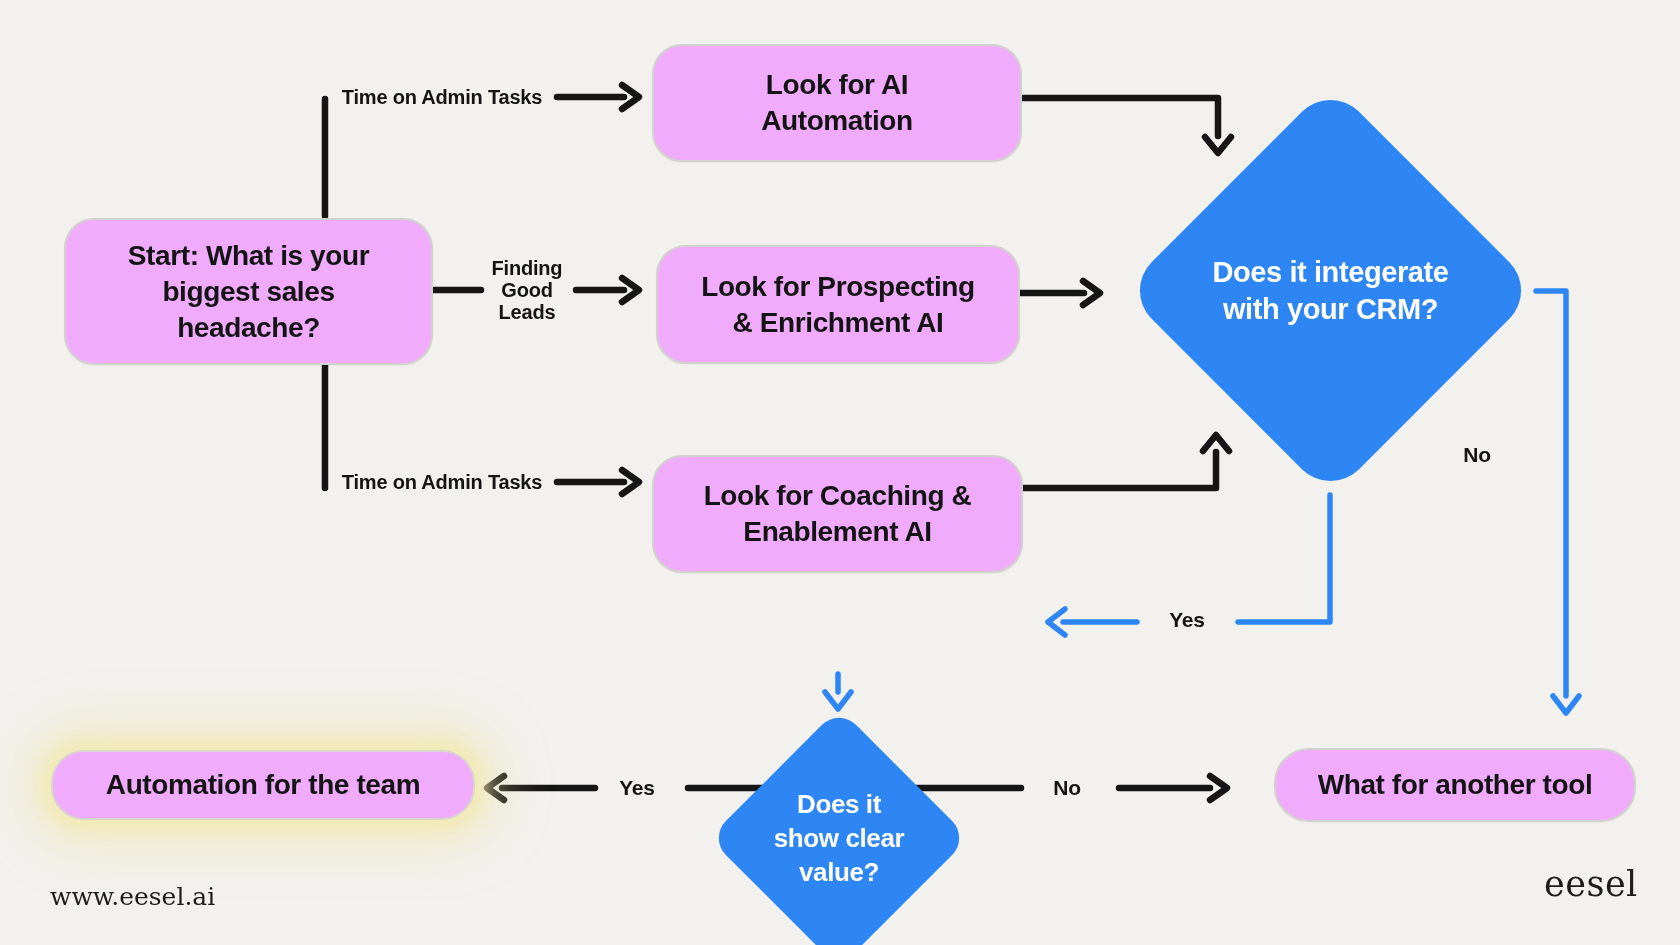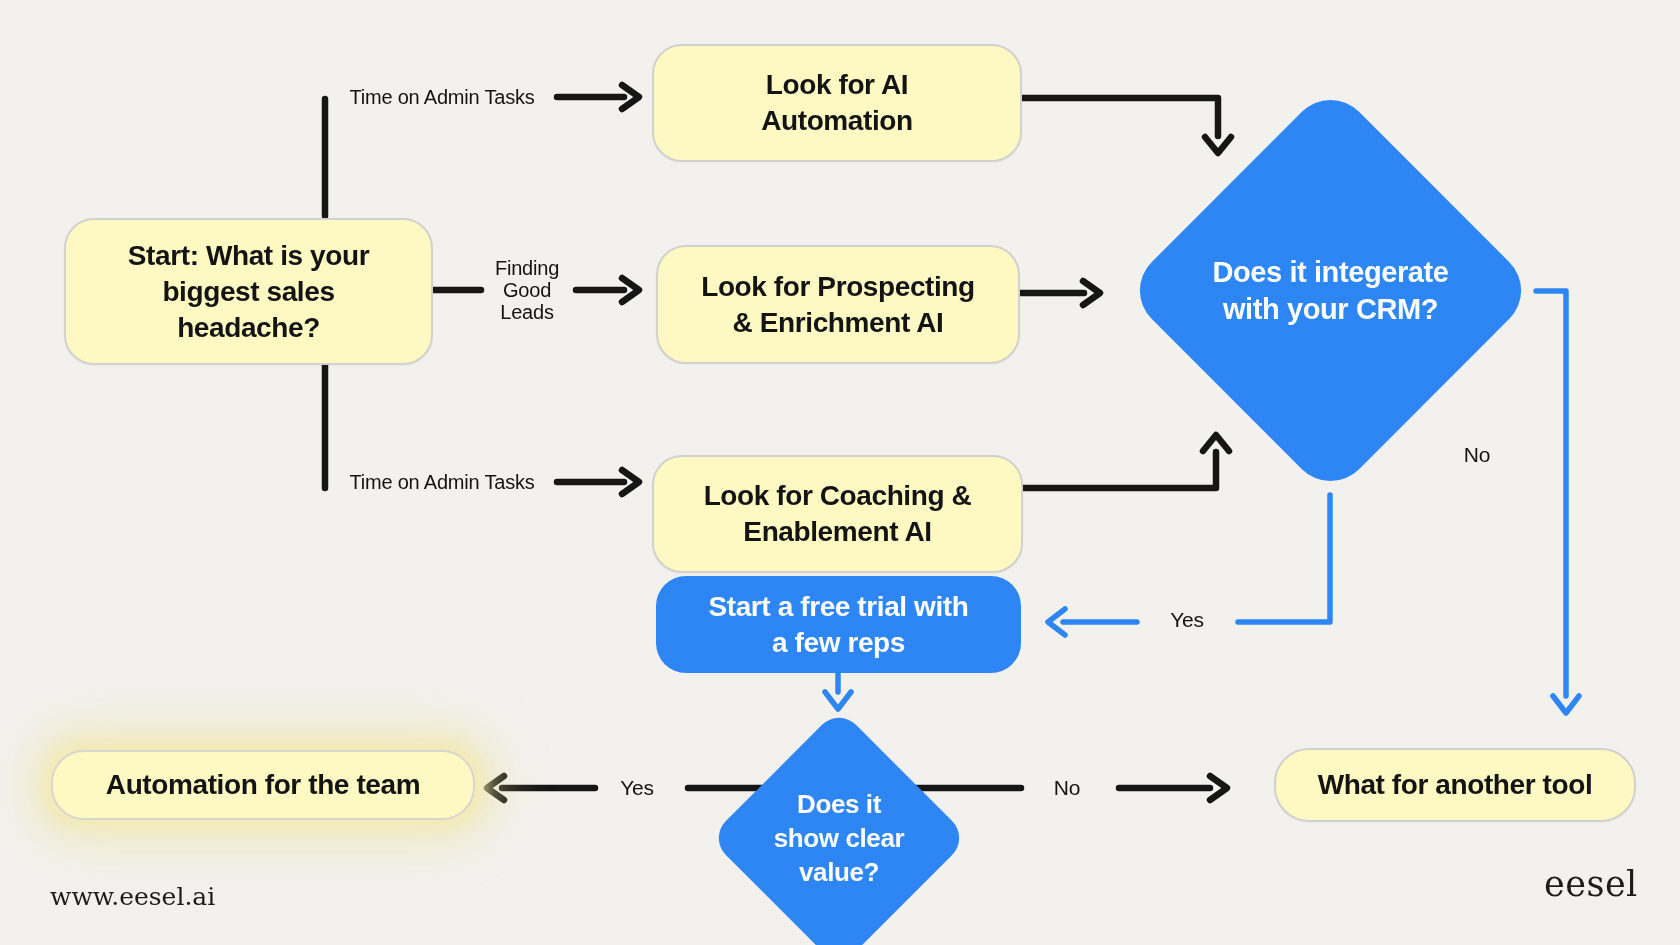--- a/index.html
+++ b/index.html
@@ -19,21 +19,21 @@
   .node{
     position:absolute;z-index:2;
     display:flex;align-items:center;justify-content:center;
     text-align:center;
     font-weight:700;
     color:#141414;
     letter-spacing:-0.4px;
     white-space:pre-line;
   }
   .whitebox{
-    background:#fef9c3;
+    background:#f0abfc;
     border:2px solid #d2d1cd;
     border-radius:30px;
     font-size:28px;line-height:36px;
     box-shadow:0 1px 2px rgba(0,0,0,0.04);
   }
   .bluebox{
     background:#2e86f5;
     border-radius:30px;
     color:#ffffff;
     font-size:28px;line-height:36px;
@@ -52,21 +52,21 @@
     letter-spacing:-0.4px;
     white-space:pre-line;
   }
   .diamond-crm{border-radius:40px;}
   .diamond-crm .inner{font-size:29px;line-height:37px;}
   .diamond-value{border-radius:24px;}
   .diamond-value .inner{font-size:26px;line-height:34px;}
   .edge-label{
     position:absolute;z-index:3;
     transform:translate(-50%,-50%);
-    font-weight:400;color:#141414;
+    font-weight:700;color:#141414;
     text-align:center;
     white-space:pre-line;
     letter-spacing:-0.2px;
   }
   .lbl-branch{font-size:20px;line-height:22px;}
   .lbl-yesno{font-size:21px;line-height:22px;}
   .glow{
     box-shadow:0 0 16px 8px rgba(243,234,175,0.85),
                0 0 46px 26px rgba(240,230,160,0.50);
     border-color:#d8d6cf;
@@ -113,22 +113,20 @@
 
   <div class="node whitebox" style="left:652px;top:44px;width:366px;height:114px;">Look for AI
 Automation</div>
 
   <div class="node whitebox" style="left:656px;top:236px;width:360px;height:115px;margin-top:9px;">Look for Prospecting
 &amp; Enrichment AI</div>
 
   <div class="node whitebox" style="left:652px;top:428px;width:367px;height:114px;margin-top:27px;">Look for Coaching &amp;
 Enablement AI</div>
 
-  <div class="node bluebox" style="left:656px;top:576px;width:365px;height:97px;">Start a free trial with
-a few reps</div>
 
   <div class="diamond diamond-crm" style="left:1184px;top:144px;width:293px;height:293px;">
     <div class="inner">Does it integerate
 with your CRM?</div>
   </div>
 
   <div class="diamond diamond-value" style="left:747px;top:746px;width:184px;height:184px;">
     <div class="inner">Does it
 show clear
 value?</div>

